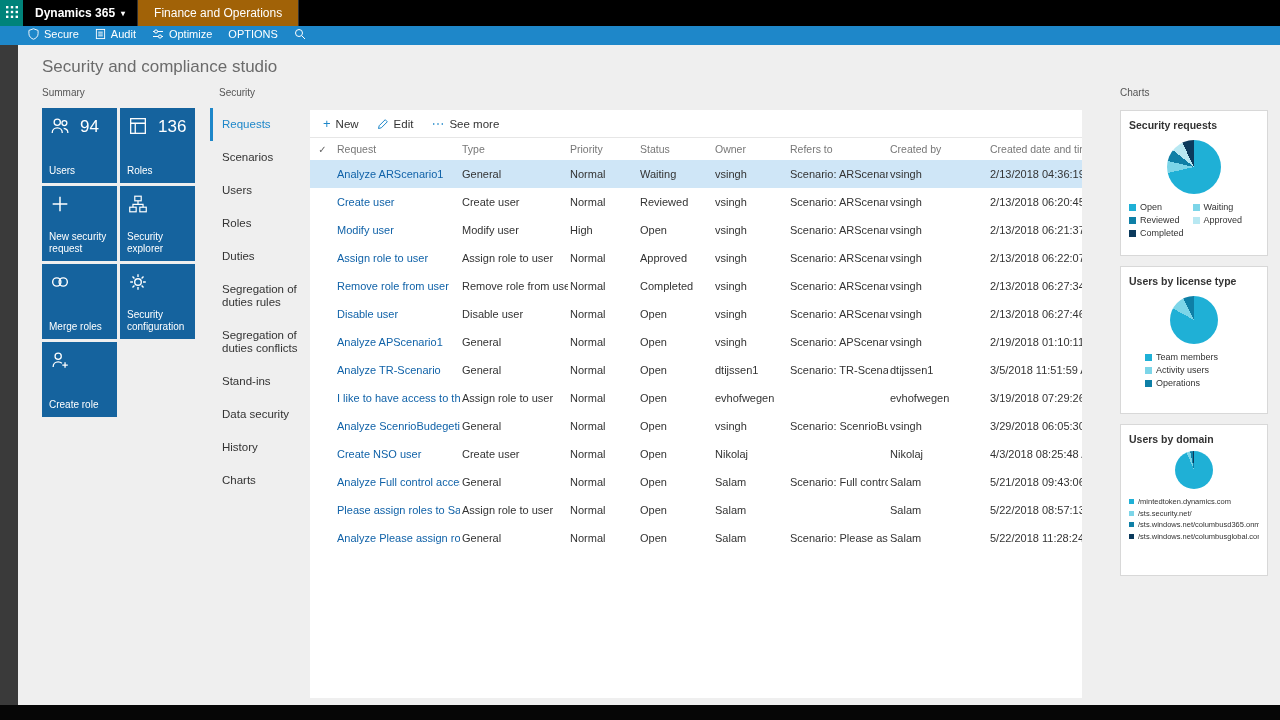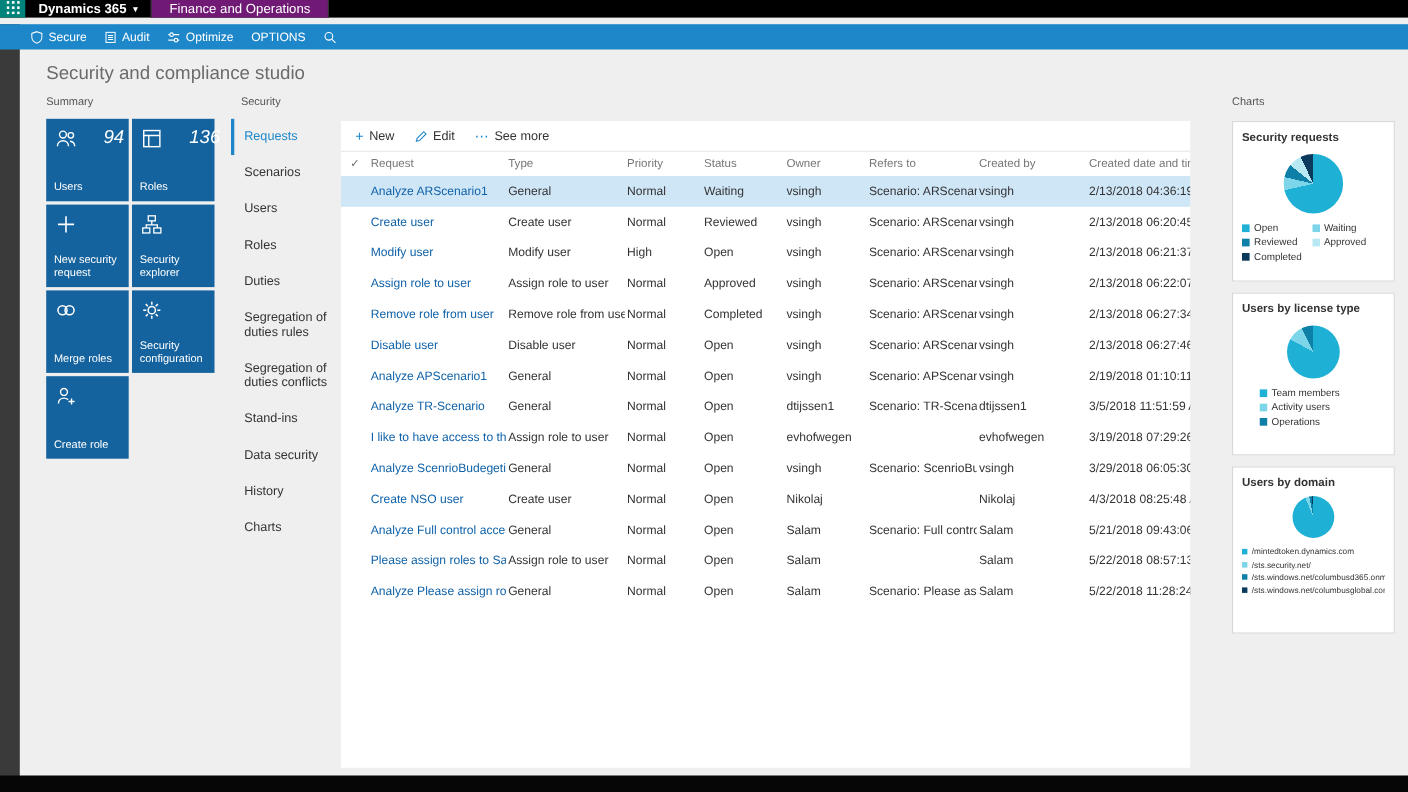--- a/index.html
+++ b/index.html
@@ -1,29 +1,29 @@
 <!DOCTYPE html>
 <html style="--accent: #1e87c9; --tile: #15639e; --link: #1062a8; --selected_row: #cfe6f7; --waffle: #00837a;"><head>
 <meta charset="utf-8">
 <style>
   * { margin:0; padding:0; box-sizing:border-box; }
   html,body { background:#555; }
   .screen { position:relative; width:1280px; height:720px; background:#efefef;
             font-family:"Liberation Sans", sans-serif; overflow:hidden; }
 
   
-  .topbar { position:absolute; top:0; left:0; right:0; height:16px; background:#000;
+  .topbar { position:absolute; top:0; left:0; right:0; height:26px; background:#000;
             display:flex; align-items:stretch; z-index:10; }
   .waffle { width:23px; border:none; cursor:pointer; background:var(--waffle,#00837a);
             display:flex; align-items:center; justify-content:center; }
   .product-btn { display:flex; align-items:center; gap:6px; color:#fff; font-size:12px;
             font-weight:bold; padding:0 12px; background:none; border:none; font-family:inherit; cursor:pointer; }
   .caret { font-size:8px; color:#fff; }
   .apptab { display:flex; align-items:center; color:#fff; font-size:12px; padding:1px 16px;
-            background:#701a75; border:none; border-left:1px solid #333; border-right:1px solid #333;
+            background:#a16207; border:none; border-left:1px solid #333; border-right:1px solid #333;
             font-family:inherit; cursor:pointer; }
 
   
   .cmdbar { position:absolute; top:22px; left:0; right:0; height:23px; background:var(--accent,#1e87c9);
             display:flex; align-items:center; padding-left:28px; gap:16px; z-index:9; }
   .cmd { display:flex; align-items:center; gap:5px; color:#fff; font-size:11px; background:none;
          border:none; font-family:Liberation Sans, sans-serif; cursor:pointer; padding:0; }
   .cmd svg { display:block; }
 
   
@@ -34,21 +34,21 @@
   .bottombar { position:absolute; left:0; right:0; bottom:0; height:15px; background:#060606; z-index:11; }
 
   
   .page-title { position:absolute; left:42px; top:57px; font-size:17px; color:#6b6b6b; font-weight:normal; }
   .panel-label { font-size:10px; color:#555; }
 
   
   .summary { position:absolute; left:42px; top:87px; width:160px; }
   .tiles { margin-top:10px; display:grid; grid-template-columns:75px 75px; grid-auto-rows:75px; gap:3px; }
   .tile { background:var(--tile,#15639e); color:#fff; position:relative; padding:7px; cursor:pointer; }
-  .tile-top { display:flex; align-items:flex-start; gap:23px;font-style:italic; }
+  .tile-top { display:flex; align-items:flex-end; gap:9px; }
   .tile-icon svg { width:22px; height:22px; display:block; }
   .tile-value { font-size:17px; font-weight:normal; }
   .tile-label { position:absolute; left:7px; right:4px; bottom:6px; font-size:10px; line-height:12px; }
 
   
   .nav-panel { position:absolute; left:210px; top:87px; width:94px; }
   .nav-panel .panel-label { padding-left:9px; }
   .nav-list { margin-top:10px; }
   .nav-item { padding:10px 2px 10px 9px; border-left:3px solid transparent; font-size:11.5px;
               color:#333; line-height:13px; cursor:pointer; }

